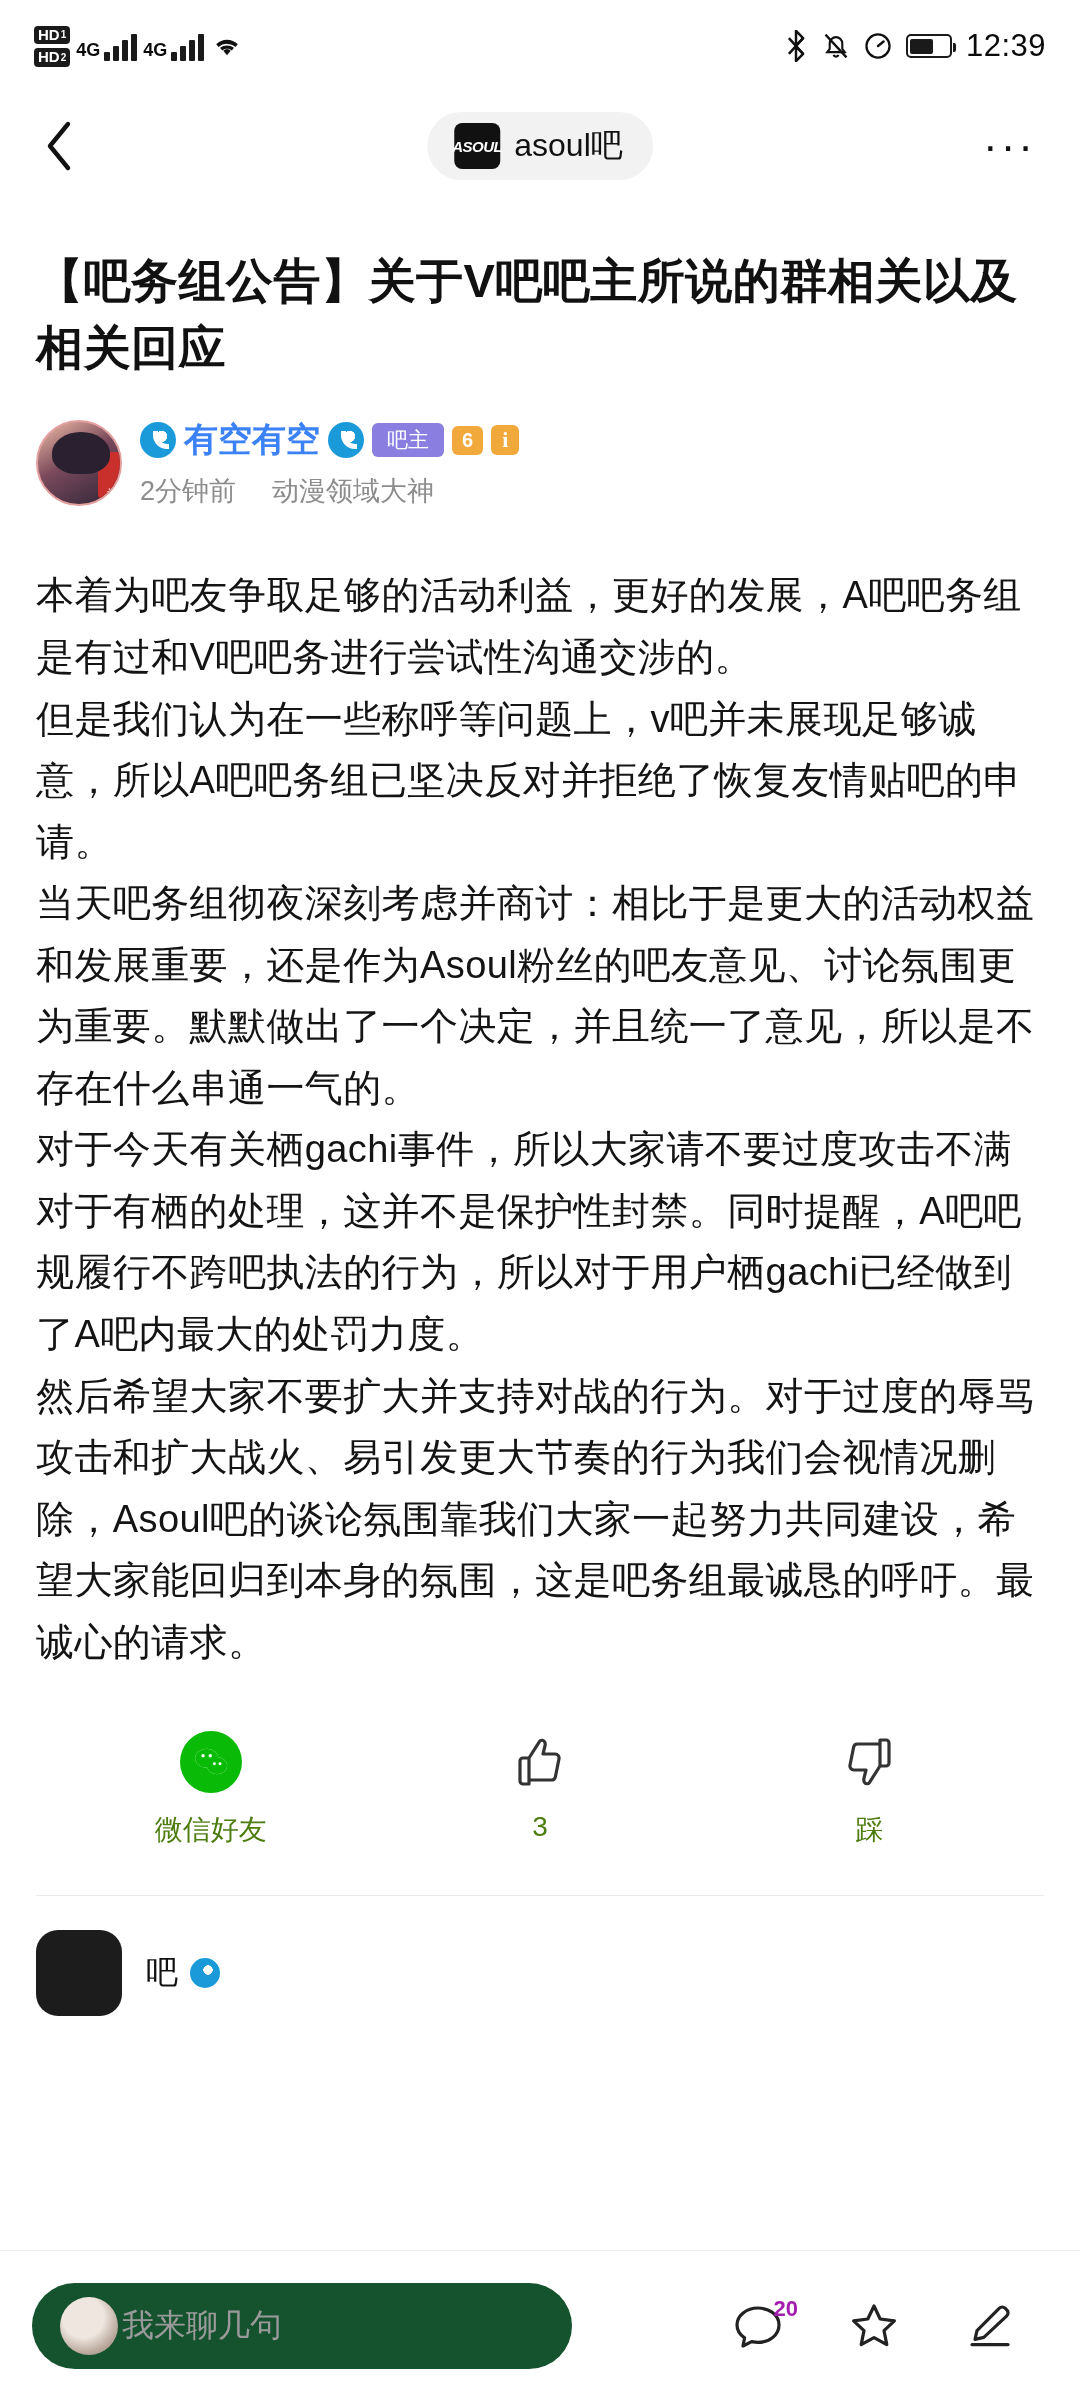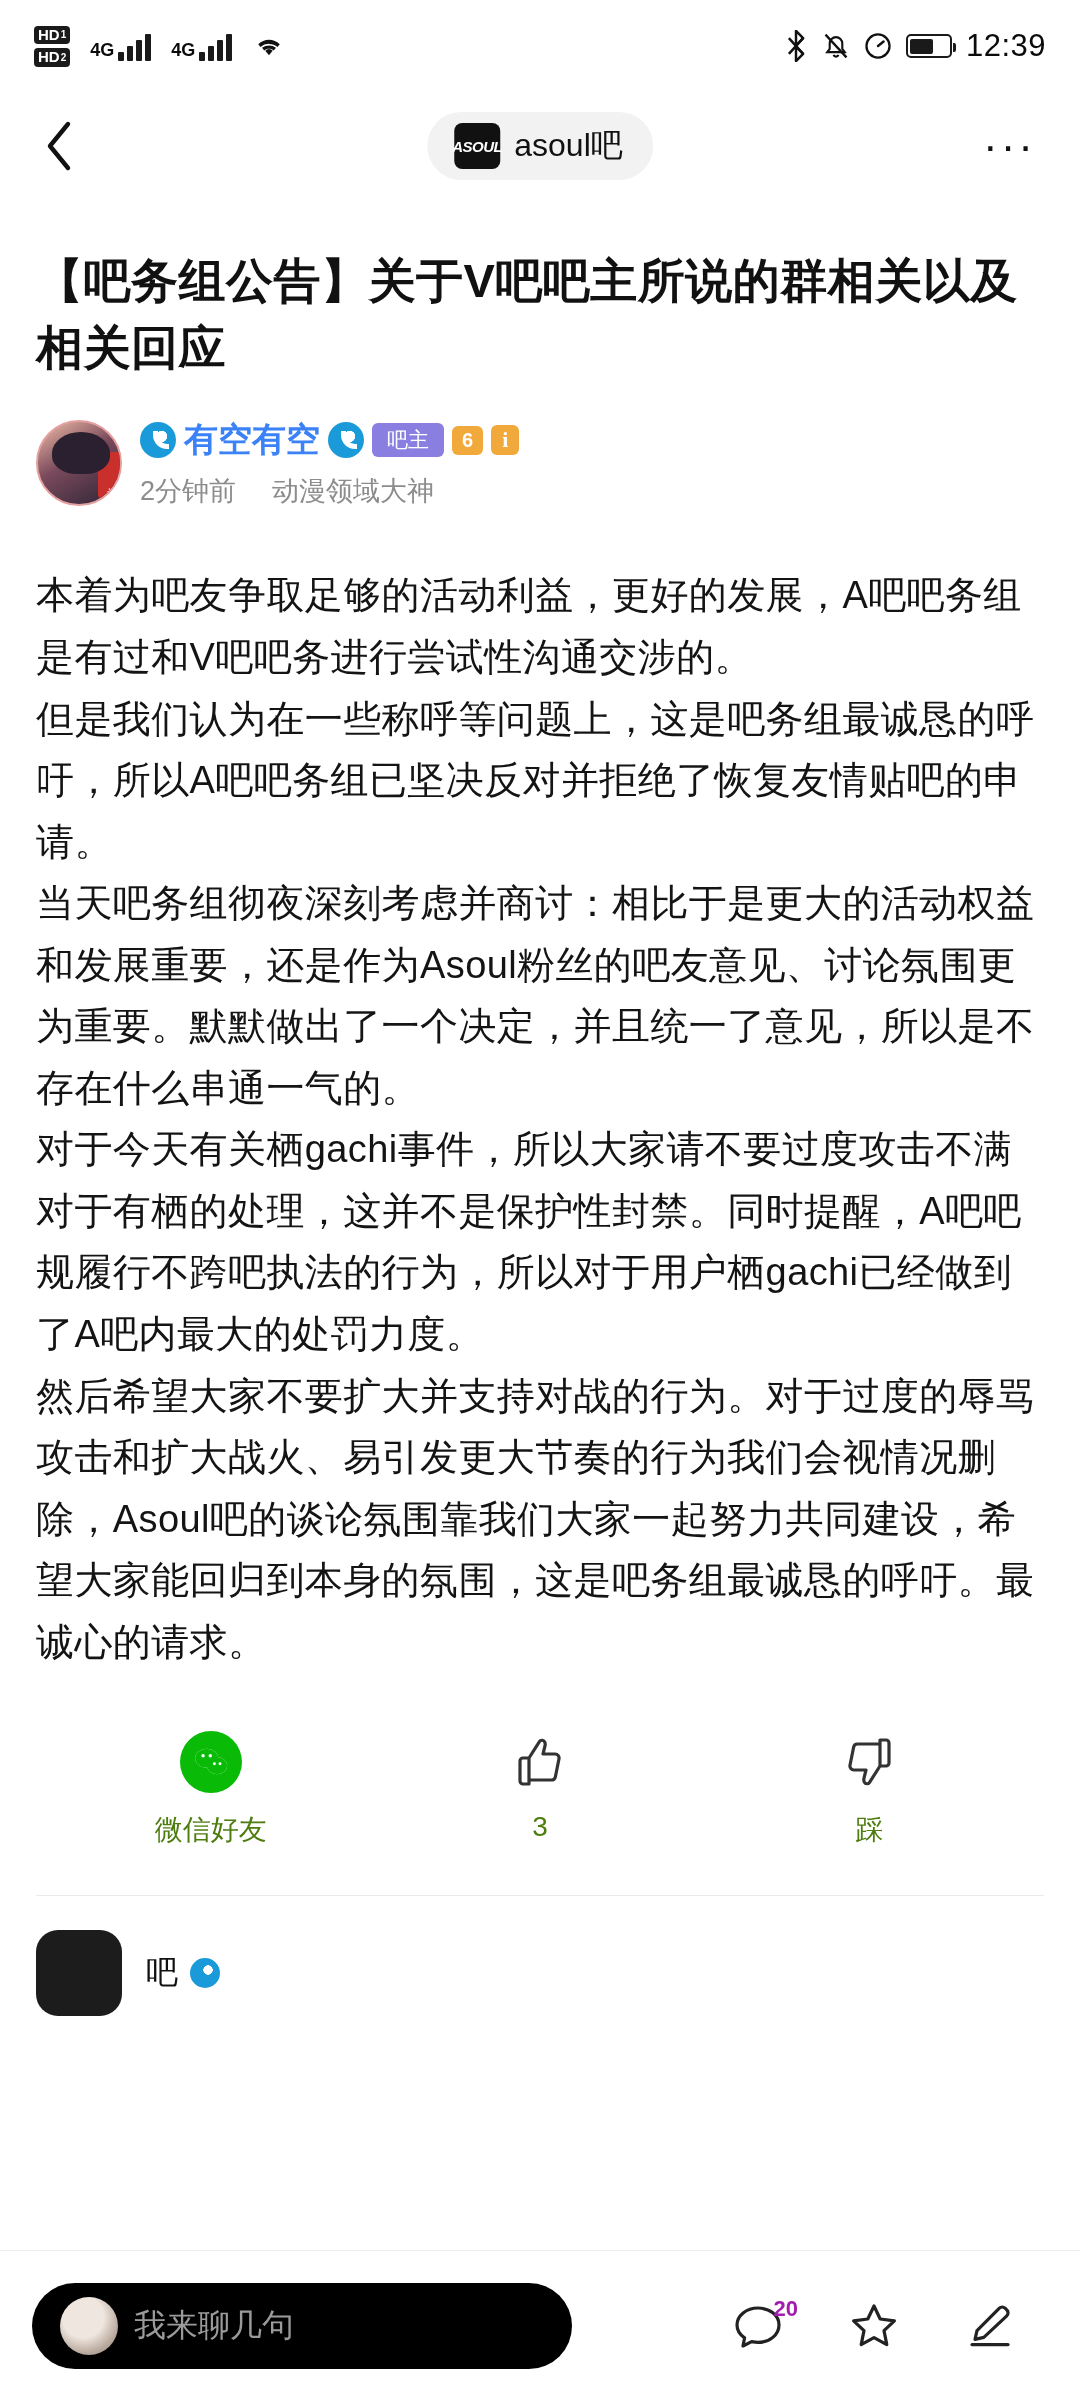--- a/index.html
+++ b/index.html
@@ -14,21 +14,21 @@
   }
 
   
   .statusbar {
     height: 92px;
     display: flex; align-items: center;
     padding: 0 34px;
     font-size: 30px;
     color: #0b0b0b;
   }
-  .sb-left { display:flex; align-items:center; gap:20px; }
+  .sb-left { display:flex; align-items:center; gap:6px; }
   .sb-right { margin-left:auto; display:flex; align-items:center; gap:14px; }
   .dual-hd { display:flex; flex-direction:column; gap:4px; }
   .hd-badge {
     font-size: 15px; font-weight:700; color:#fff; background:#1a1a1a;
     border-radius:4px; padding:1px 4px; line-height:1.1;
     display:flex; align-items:center; gap:1px;
   }
   .hd-badge sub { font-size: 10px; }
   .sig { display:flex; align-items:flex-end; gap:3px; height:30px; }
   .sig i { display:block; width:6px; background:#1a1a1a; border-radius:1px; }
@@ -149,22 +149,22 @@
     background: radial-gradient(circle at 60% 40%, #ffffff 0 18%, #1a9ad9 19% 100%);
   }
 
   
   .bottombar {
     position:absolute; left:0; right:0; bottom:0; height:150px;
     background:#fff; border-top:1px solid #ececec;
     display:flex; align-items:center; padding: 0 32px; gap:26px;
   }
   .cmt-input {
-    flex: 1 1 auto; height:86px; background:#000000; border-radius:44px;
-    display:flex; align-items:center; gap:16px; padding: 0 28px;
+    flex: 1 1 auto; height:86px; background:#14532d; border-radius:44px;
+    display:flex; align-items:center; gap:4px; padding: 0 28px;
     max-width: 540px;
   }
   .cmt-avatar {
     width:58px; height:58px; border-radius:50%; flex:none;
     background: radial-gradient(circle at 40% 35%, #efe6df 0 40%, #b9a89c 70%, #8a7a70 100%);
   }
   .cmt-placeholder { font-size:32px; color:#9a9a9a; }
   .bb-actions { display:flex; align-items:center; gap:0; margin-left:auto; }
   .bb-btn { width:116px; display:flex; align-items:center; justify-content:center; position:relative; }
   .bb-glyph { font-size:50px; color:#222; line-height:1; }
@@ -275,21 +275,21 @@
       </div>
       <div class="author-sub">
         <span>2分钟前</span>
         <span>动漫领域大神</span>
       </div>
     </div>
   </div>
 
   <div class="body-text">
     <p>本着为吧友争取足够的活动利益，更好的发展，A吧吧务组是有过和V吧吧务进行尝试性沟通交涉的。</p>
-    <p>但是我们认为在一些称呼等问题上，这是吧务组最诚恳的呼吁，所以A吧吧务组已坚决反对并拒绝了恢复友情贴吧的申请。</p>
+    <p>但是我们认为在一些称呼等问题上，v吧并未展现足够诚意，所以A吧吧务组已坚决反对并拒绝了恢复友情贴吧的申请。</p>
     <p>当天吧务组彻夜深刻考虑并商讨：相比于是更大的活动权益和发展重要，还是作为Asoul粉丝的吧友意见、讨论氛围更为重要。默默做出了一个决定，并且统一了意见，所以是不存在什么串通一气的。</p>
     <p>对于今天有关栖gachi事件，所以大家请不要过度攻击不满对于有栖的处理，这并不是保护性封禁。同时提醒，A吧吧规履行不跨吧执法的行为，所以对于用户栖gachi已经做到了A吧内最大的处罚力度。</p>
     <p>然后希望大家不要扩大并支持对战的行为。对于过度的辱骂攻击和扩大战火、易引发更大节奏的行为我们会视情况删除，Asoul吧的谈论氛围靠我们大家一起努力共同建设，希望大家能回归到本身的氛围，这是吧务组最诚恳的呼吁。最诚心的请求。</p>
   </div>
 
   <div class="actions">
     <div class="action">
       <span class="act-icon">
         <span class="circ wechat">
           <svg width="36" height="32" viewBox="0 0 20 17">

